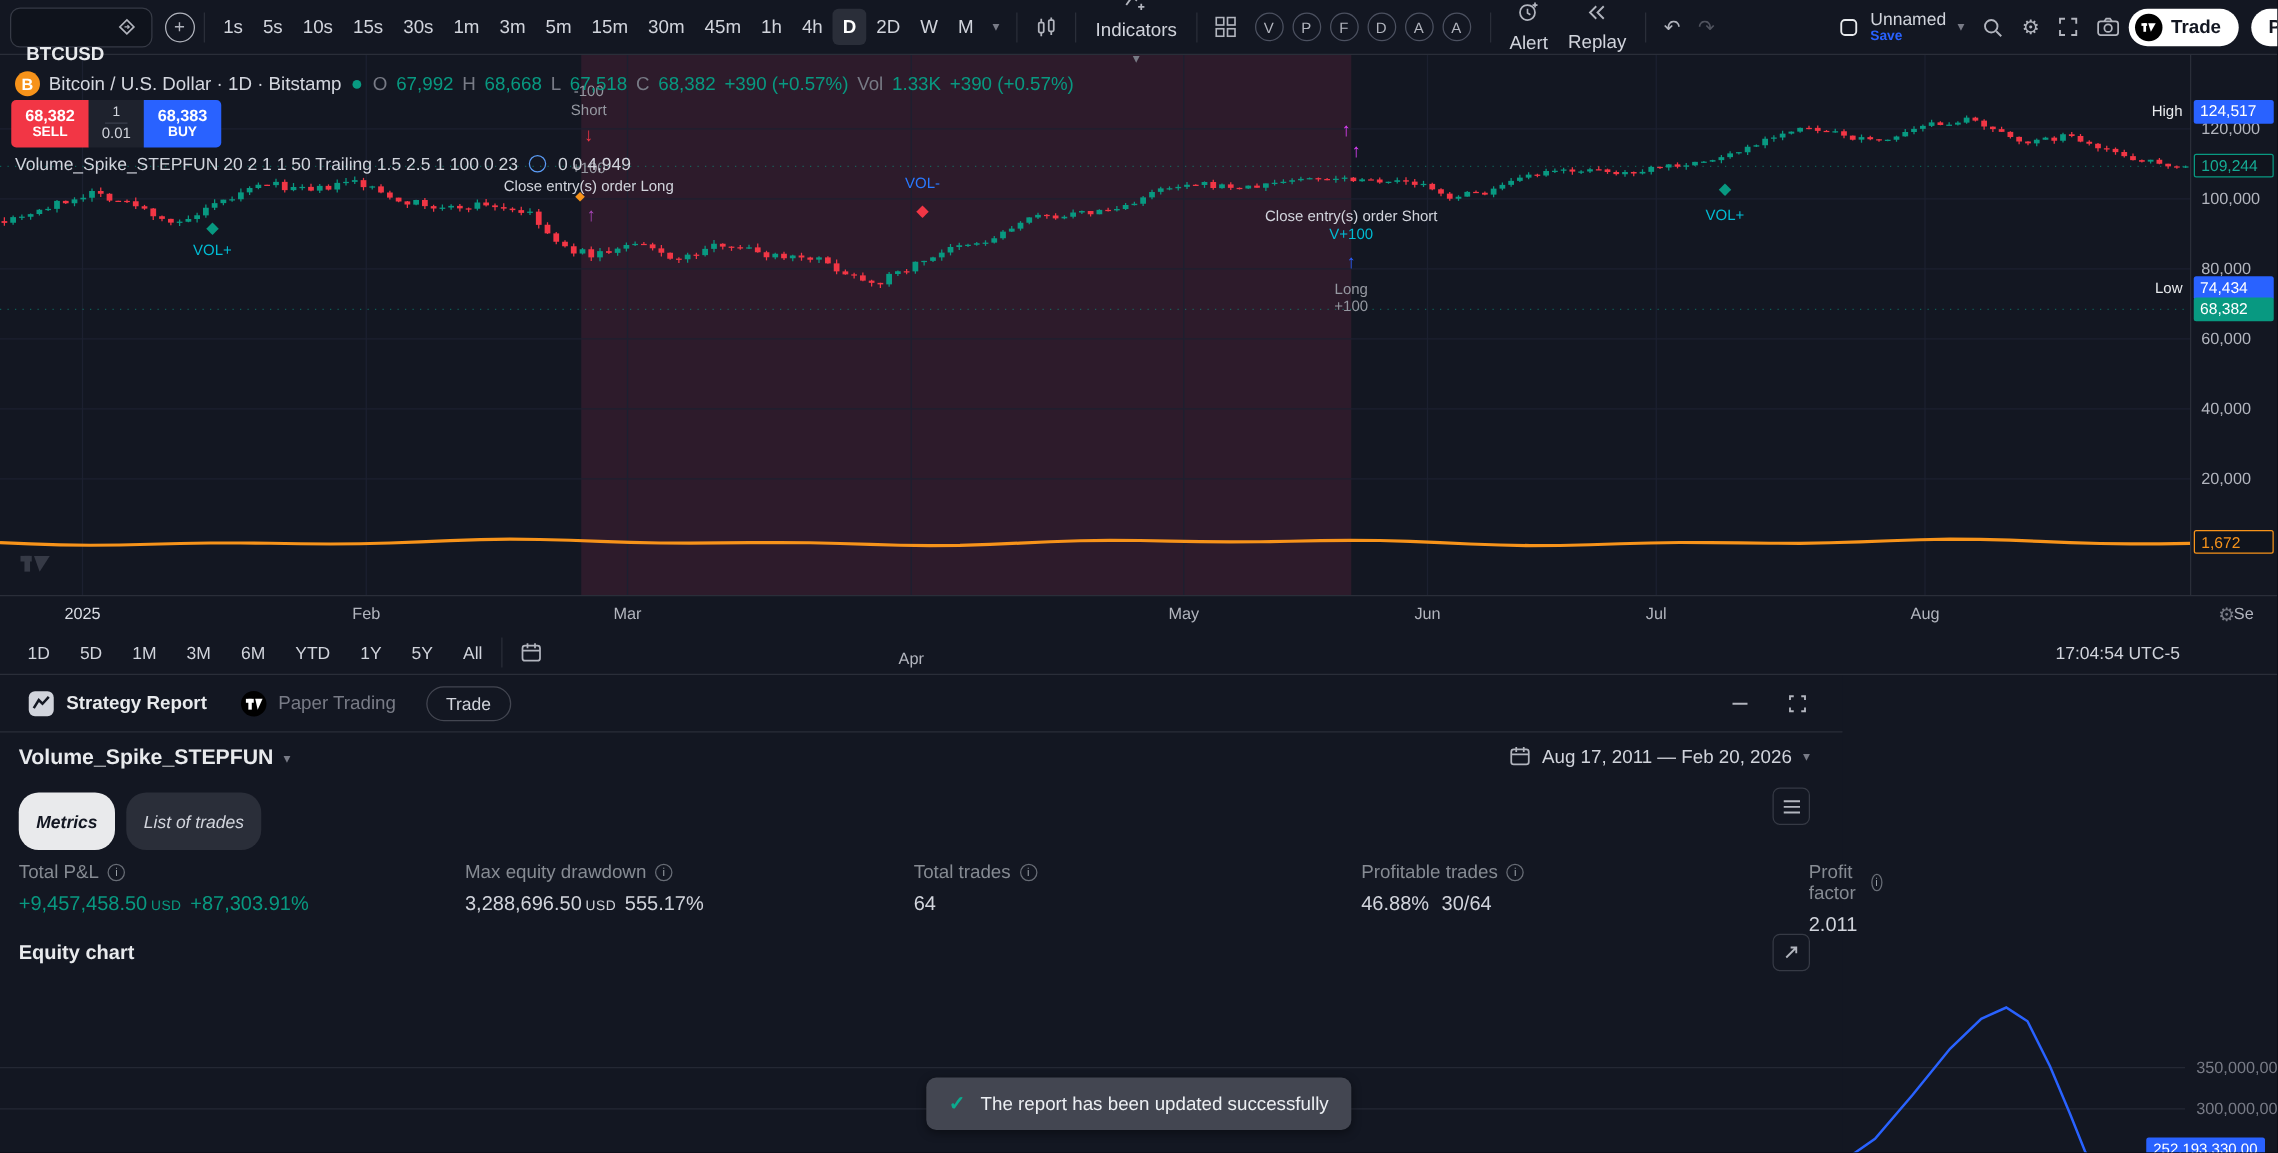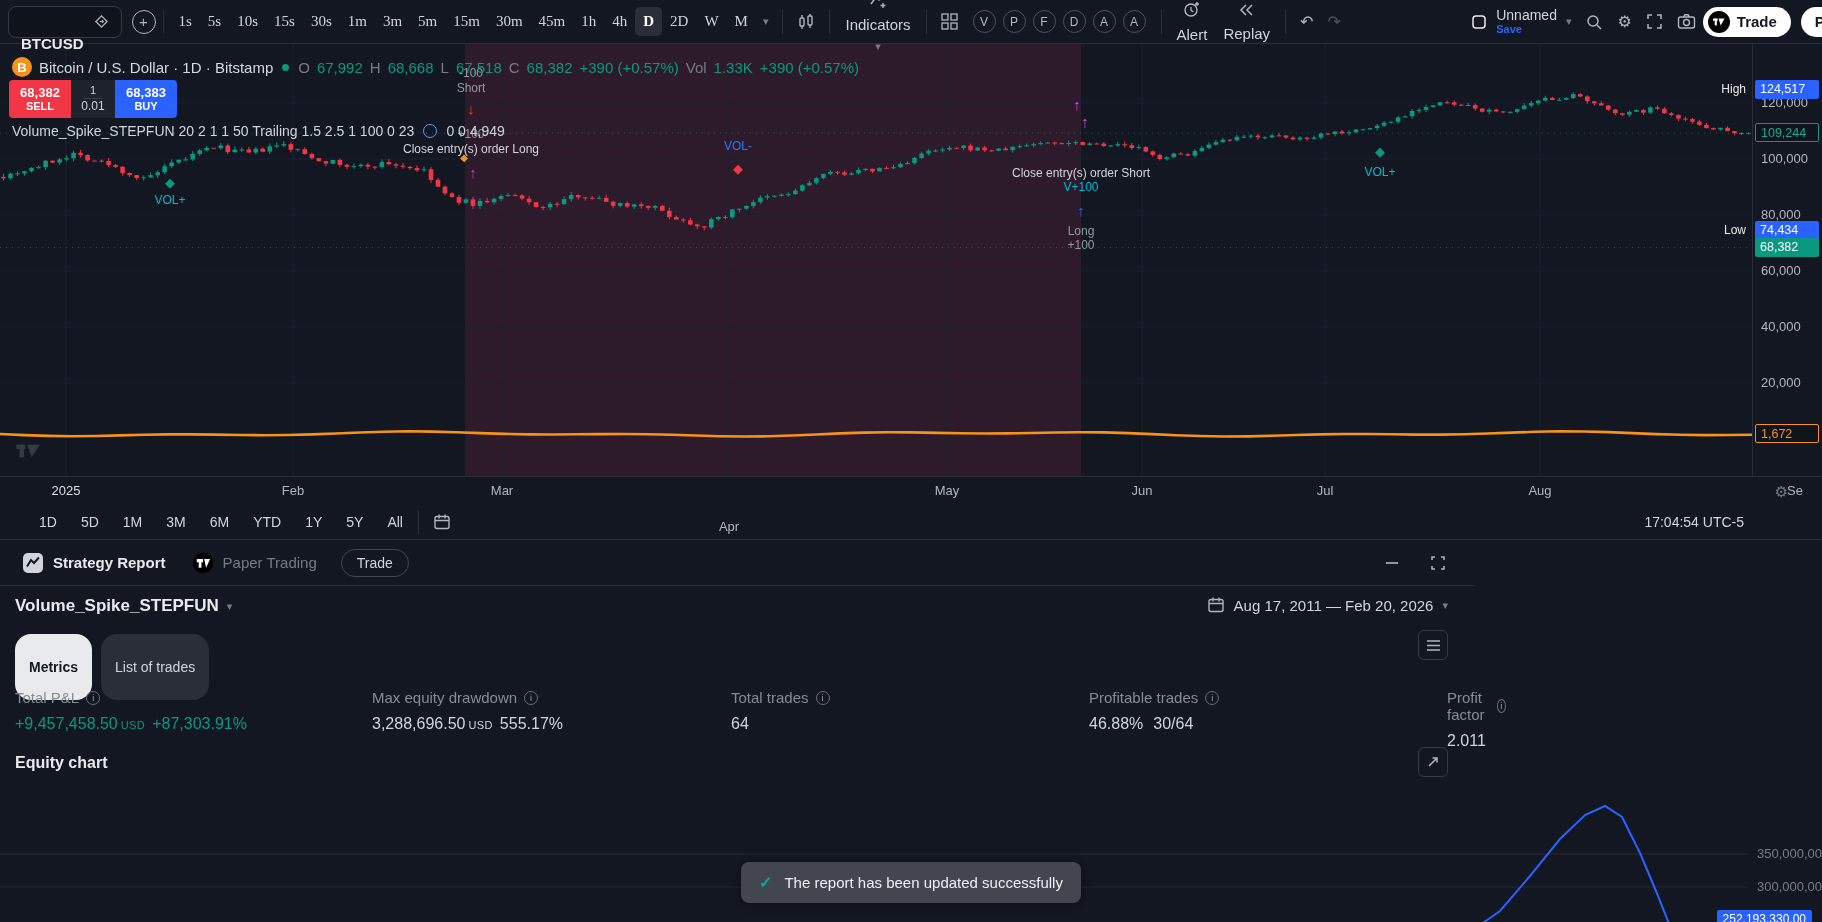--- a/index.html
+++ b/index.html
@@ -11,21 +11,21 @@
   svg{display:block;}
 
   
   .topbar{position:absolute;left:0;top:0;width:1822px;height:44px;display:flex;align-items:center;
           padding:0 8px;border-bottom:1px solid #2a2e39;background:#131722;z-index:20;}
   .symbol-box{display:flex;align-items:center;gap:10px;height:32px;padding:0 12px;border:1px solid #363a45;
               border-radius:8px;background:#0f131c;cursor:pointer;}
   .symbol-box .sym{font-size:15px;font-weight:700;color:#e8eaed;margin-top:44px;}
   .circle-btn{width:24px;height:24px;border-radius:50%;border:1.5px solid #b2b5be;background:none;color:#b2b5be;
               font-size:15px;line-height:20px;text-align:center;padding:0;margin-left:10px;cursor:pointer;}
-  .tf-group{display:flex;align-items:flex-start;font-family:Liberation Serif, serif;}
+  .tf-group{display:flex;align-items:flex-start;}
   .tf{background:none;border:0;color:#d1d4dc;font-size:15px;padding:6px 8px;border-radius:5px;cursor:pointer;font-family:inherit;}
   .tf.active{background:#2a2e39;color:#fff;font-weight:700;}
   .tb-ico{background:none;border:0;color:#b2b5be;font-size:16px;padding:4px 7px;cursor:pointer;display:flex;
           align-items:center;font-family:inherit;}
   .tb-ico.dim{color:#50535e;}
   .tb-btn{background:none;border:0;color:#d1d4dc;font-size:15px;display:flex;align-items:center;gap:7px;
           padding:5px 8px;cursor:pointer;font-family:Liberation Sans, sans-serif;flex-direction:column;}
   .chev{color:#787b86;font-size:11px;}
   .letters{display:flex;align-items:center;gap:7px;margin:0 8px;}
   .letter{width:23px;height:23px;border-radius:50%;border:1px solid #4c5160;background:none;color:#b2b5be;
@@ -84,40 +84,40 @@
   .b-teal-outline{background:#10141d;border:1px solid #089981;color:#15ab94;}
   .b-orange-outline{background:#10141d;border:1px solid #f7931a;color:#f7931a;}
 
   .time-axis{position:absolute;left:0;top:432px;width:1822px;height:28px;border-top:1px solid #2a2e39;z-index:4;cursor:ew-resize;}
   .ta-label{position:absolute;top:6px;transform:translateX(-50%);font-size:13px;color:#b2b5be;}
   .ta-label.year{color:#d9dce3;}
   .ta-gear{position:absolute;right:28px;top:5px;font-size:15px;color:#787b86;background:none;border:0;cursor:pointer;}
 
   
   .range-bar{position:absolute;left:0;top:504px;width:1822px;height:36px;display:flex;align-items:center;
-             padding:0 31px;border-bottom:1px solid #2a2e39;background:#131722;}
+             padding:0 14px;border-bottom:1px solid #2a2e39;background:#131722;}
   .rng{background:none;border:0;color:#d1d4dc;font-size:14px;padding:4px 8px;cursor:pointer;font-family:inherit;}
   .clock{position:absolute;right:78px;font-size:14px;color:#d1d4dc;}
 
   
   .report{position:absolute;left:0;top:540px;width:1474px;height:382px;background:#131722;}
   .report-tabs{position:absolute;left:0;top:0;right:0;height:46px;display:flex;align-items:center;gap:10px;
                padding:0 24px 0 14px;border-bottom:1px solid #2a2e39;}
   .rtab{display:flex;align-items:center;gap:9px;padding:6px 8px;cursor:pointer;font-size:15px;color:#787b86;}
   .rtab.active{color:#e8eaed;font-weight:700;}
   .trade-pill{border:1px solid #434651;background:none;border-radius:16px;color:#d1d4dc;font-size:14px;
               padding:5px 15px;margin-left:6px;cursor:pointer;font-family:inherit;}
   .win-btn{background:none;border:0;color:#b2b5be;cursor:pointer;padding:4px;margin-left:12px;display:flex;}
   .report-body{position:absolute;left:0;top:46px;right:0;bottom:0;}
   .title-row{position:absolute;left:15px;top:10px;display:flex;align-items:center;gap:8px;}
   .strat-name{font-size:17px;font-weight:700;color:#e8eaed;cursor:pointer;}
   .daterange{position:absolute;right:26px;top:10px;display:flex;align-items:center;gap:9px;cursor:pointer;}
   .daterange .dr-text{font-size:15px;color:#d1d4dc;}
   .pill-row{position:absolute;left:15px;top:48px;display:flex;gap:9px;}
-  .pill{border:0;border-radius:16px;padding:25px 14px;font-size:14px;background:#2a2e39;color:#d1d4dc;cursor:pointer;font-family:inherit;}
+  .pill{border:0;border-radius:16px;padding:15px 14px;font-size:14px;background:#2a2e39;color:#d1d4dc;cursor:pointer;font-family:inherit;font-style:italic;}
   .pill.active{background:#e9eaec;color:#131722;font-weight:700;}
   .sq-btn{position:absolute;width:30px;height:30px;border:1px solid #363a45;border-radius:6px;background:none;
           color:#b2b5be;cursor:pointer;display:flex;align-items:center;justify-content:center;font-size:15px;}
   .stats{position:absolute;left:0;top:103px;right:0;height:64px;}
   .stat{position:absolute;top:0;}
   .stat:nth-child(1){left:15px;} .stat:nth-child(2){left:372px;} .stat:nth-child(3){left:731px;}
   .stat:nth-child(4){left:1089px;} .stat:nth-child(5){left:1447px;}
   .stat-label{display:flex;align-items:center;gap:7px;font-size:15px;color:#868b93;}
   .info-i{width:14px;height:14px;border-radius:50%;border:1px solid #686d76;color:#9aa0a6;font-size:9px;
           display:inline-flex;align-items:center;justify-content:center;font-style:normal;}

